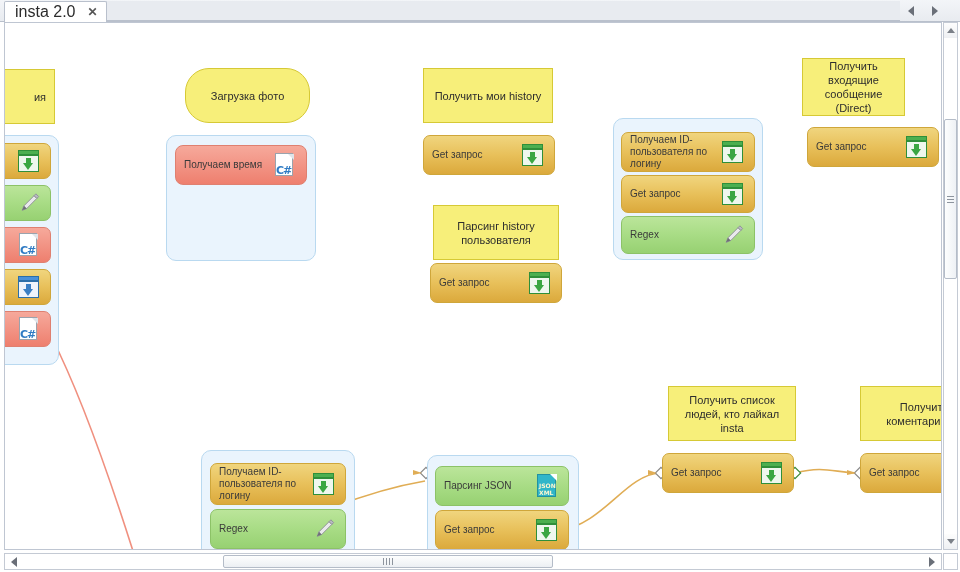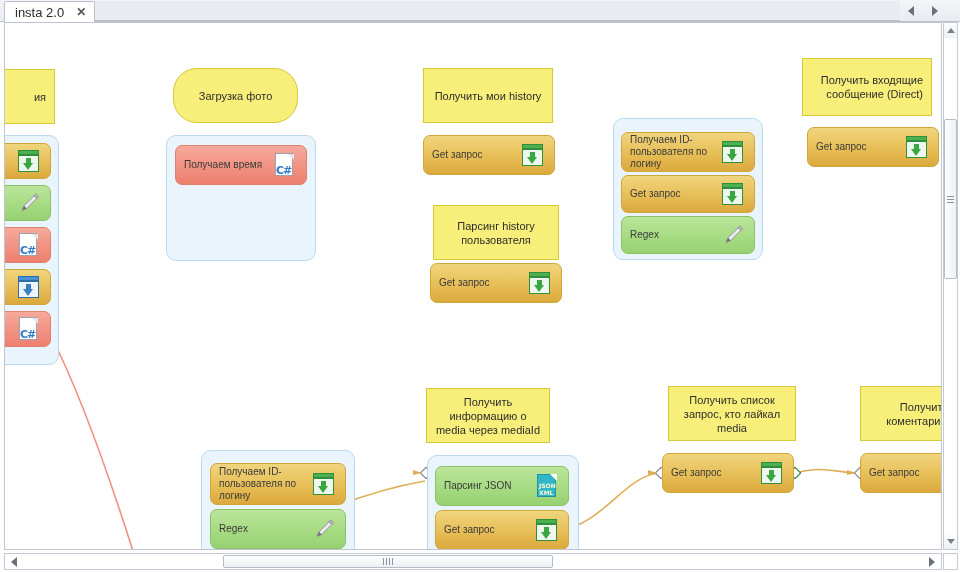--- a/index.html
+++ b/index.html
@@ -17,21 +17,21 @@
     border-bottom: 1px solid #b9c0cc;
   }
   .tab {
     position: absolute; left: 4px; top: 1px; height: 21px;
     padding: 0 8px 0 10px;
     background: #ffffff;
     border: 1px solid #b9c0cc; border-bottom: none;
     border-radius: 2px 2px 0 0;
     display: flex; align-items: center; gap: 12px;
   }
-  .tab-label { font-size: 13px; color: #2b2b2b; white-space: nowrap; }
+  .tab-label { font-size: 16px; color: #2b2b2b; white-space: nowrap; }
   .tab-close {
     font-size: 12px; color: #555; line-height: 1; font-weight: bold;
     cursor: pointer;
   }
   .tabstrip-filler {
     position: absolute; left: 88px; top: 1px; right: 60px; height: 20px;
     background: #e8ebf0; border-bottom: 1px solid #b9c0cc;
   }
   .tabnav {
     position: absolute; top: 0; height: 22px; width: 22px;
@@ -254,23 +254,23 @@
     <span class="lbl"></span>
     <span class="ico">
       <span class="icon-cs">
             <span class="page"></span>
             <span class="fold"></span>
             <span class="txt">C#</span>
           </span>
     </span>
   </div>
 
-  <div class="title-node" style="left:168px; top:45px; width:125px; height:55px;border-radius:24px;">Загрузка фото</div>
+  <div class="title-node" style="left:180px; top:45px; width:125px; height:55px;border-radius:24px;">Загрузка фото</div>
   <div class="group-box" style="left:161px; top:112px; width:150px; height:126px;"></div>
-  <div class="item it-red" style="left:170px; top:122px; width:132px; height:40px;">
+  <div class="item it-red" style="left:170px; top:122px; width:132px; height:40px;border-radius:8px;">
     <span class="lbl">Получаем время</span>
     <span class="ico">
       <span class="icon-cs">
             <span class="page"></span>
             <span class="fold"></span>
             <span class="txt">C#</span>
           </span>
     </span>
   </div>
 
@@ -335,21 +335,21 @@
     <span class="lbl">Regex</span>
     <span class="ico">
       <svg class="icon-pen" viewBox="0 0 24 24">
             <path d="M4 20 L9 18 L20 7 L17 4 L6 15 Z" fill="#e9e9ec" stroke="#8d8f96" stroke-width="1"></path>
             <path d="M17 4 L20 7 L22 5 L19 2 Z" fill="#b8bac1" stroke="#8d8f96" stroke-width="1"></path>
             <path d="M4 20 L6 15 L9 18 Z" fill="#6e7077"></path>
           </svg>
     </span>
   </div>
 
-  <div class="title-node" style="left:797px; top:35px; width:130px; height:58px;text-align:right;">Получить входящие сообщение (Direct)</div>
+  <div class="title-node" style="left:797px; top:35px; width:103px; height:58px;">Получить входящие сообщение (Direct)</div>
   <div class="item it-orange" style="left:802px; top:104px; width:132px; height:40px;">
     <span class="lbl">Get запрос</span>
     <span class="ico">
       <span class="icon-dl">
             <span class="bar"></span>
             <span class="body"></span>
         <span class="arrow">
               <span class="stem"></span>
               <span class="head"></span>
             </span>
@@ -375,21 +375,20 @@
     <span class="lbl">Regex</span>
     <span class="ico">
       <svg class="icon-pen" viewBox="0 0 24 24">
             <path d="M4 20 L9 18 L20 7 L17 4 L6 15 Z" fill="#e9e9ec" stroke="#8d8f96" stroke-width="1"></path>
             <path d="M17 4 L20 7 L22 5 L19 2 Z" fill="#b8bac1" stroke="#8d8f96" stroke-width="1"></path>
             <path d="M4 20 L6 15 L9 18 Z" fill="#6e7077"></path>
           </svg>
     </span>
   </div>
 
-  <div class="title-node" style="left:421px; top:365px; width:124px; height:55px;">Получить информацию о media через mediaId</div>
   <div class="group-box" style="left:422px; top:432px; width:152px; height:110px;"></div>
   <div class="item it-green" style="left:430px; top:443px; width:134px; height:40px;">
     <span class="lbl">Парсинг JSON</span>
     <span class="ico">
       <span class="icon-json">
             <span class="page"></span>
             <span class="fold"></span>
         <span class="t1">JSON</span>
             <span class="t2">XML</span>
           </span>
@@ -402,21 +401,21 @@
             <span class="bar"></span>
             <span class="body"></span>
         <span class="arrow">
               <span class="stem"></span>
               <span class="head"></span>
             </span>
           </span>
     </span>
   </div>
 
-  <div class="title-node" style="left:663px; top:363px; width:128px; height:55px;">Получить список запрос, кто лайкал media</div>
+  <div class="title-node" style="left:663px; top:363px; width:128px; height:55px;">Получить список людей, кто лайкал insta</div>
   <div class="item it-orange" style="left:657px; top:430px; width:132px; height:40px;">
     <span class="lbl">Get запрос</span>
     <span class="ico">
       <span class="icon-dl">
             <span class="bar"></span>
             <span class="body"></span>
         <span class="arrow">
               <span class="stem"></span>
               <span class="head"></span>
             </span>

